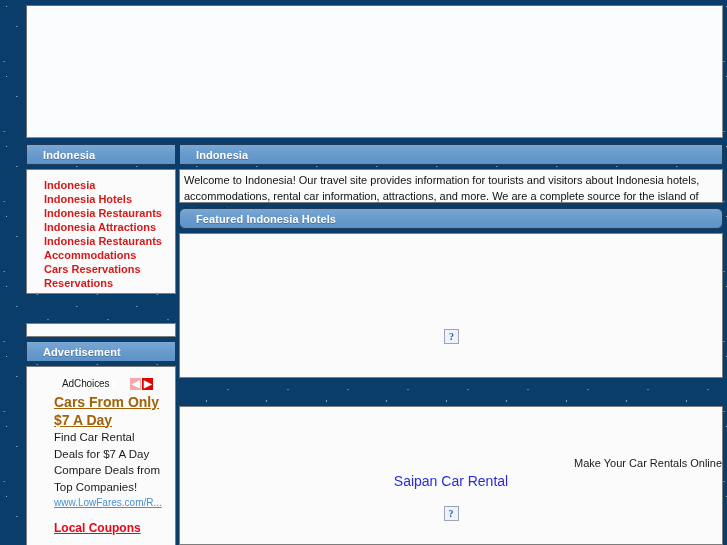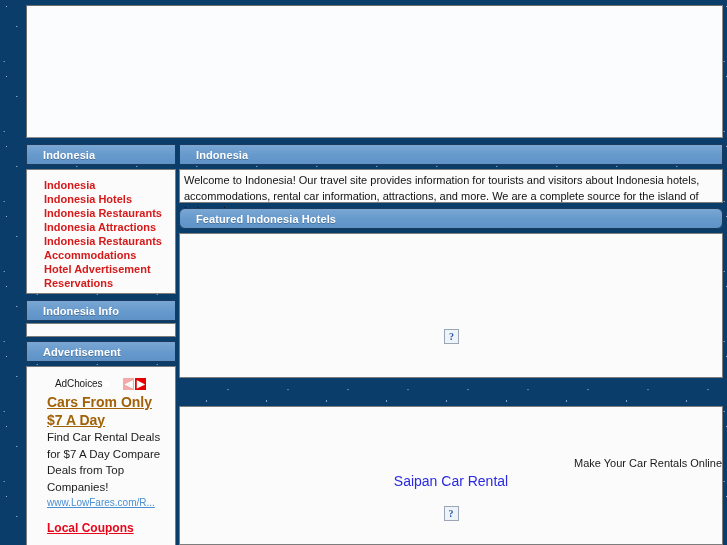--- a/index.html
+++ b/index.html
@@ -100,21 +100,21 @@
   .navlist li { margin: 0 0 0.5px 0; line-height: 13.5px; }
   .navlist a {
     color: #d61a1a;
     font-weight: bold;
     font-size: 11px;
     text-decoration: none;
     font-family: "Liberation Sans", sans-serif;
   }
 
   
-  .ad-inner { padding: 10px 8px 0 18px; }
+  .ad-inner { padding: 10px 8px 0 25px; }
   .ad-top {
     display: flex;
     align-items: center;
     height: 13px;
     margin: 0 0 4px 10px;
   }
   .adchoices {
     font-size: 10px;
     color: #1a1a1a;
     font-family: "Liberation Sans", sans-serif;
@@ -276,28 +276,25 @@
   </div>
 
   <div class="box side-box" id="side-nav">
     <ul class="navlist">
       <li><a href="#">Indonesia</a></li>
       <li><a href="#">Indonesia Hotels</a></li>
       <li><a href="#">Indonesia Restaurants</a></li>
       <li><a href="#">Indonesia Attractions</a></li>
       <li><a href="#">Indonesia Restaurants</a></li>
       <li><a href="#">Accommodations</a></li>
-      <li><a href="#">Hotel Advertisement</a></li>
+      <li><a href="#">Cars Reservations</a></li>
       <li><a href="#">Reservations</a></li>
     </ul>
   </div>
 
-  <div class="bar side-bar" id="side-head-2">
-    <span class="bar-label">Indonesia Info</span>
-  </div>
 
   <div class="box side-box" id="side-info">
     <span></span>
   </div>
 
   <div class="bar side-bar" id="side-head-3">
     <span class="bar-label">Advertisement</span>
   </div>
 
   <div class="box side-box" id="side-ad">

